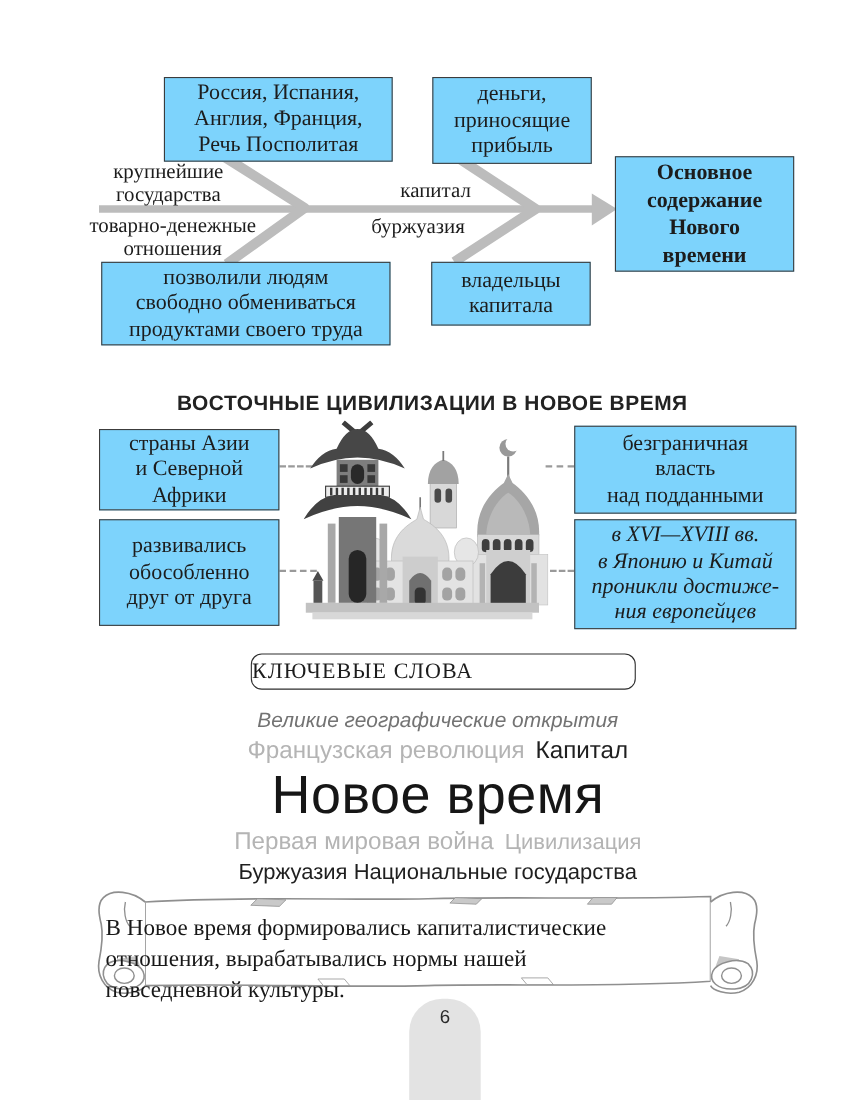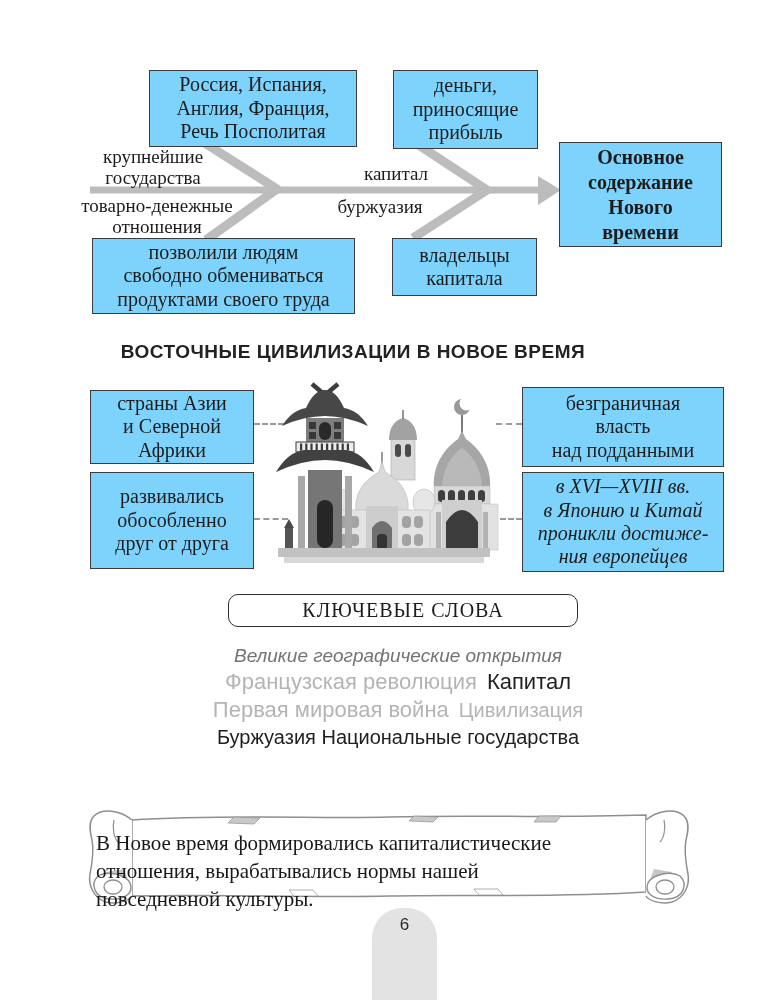--- a/index.html
+++ b/index.html
@@ -15,31 +15,31 @@
     display:flex;align-items:center;justify-content:center;text-align:center;
     white-space:pre-line;font-size:20px;line-height:1.17;
   }
   .fbox.bold{font-weight:bold;line-height:1.25;}
   .flabel{
     position:absolute;z-index:2;text-align:center;white-space:pre-line;
     font-size:19px;line-height:1.08;
   }
   
   .east-heading{
-    position:absolute;left:0;top:341px;width:706px;text-align:center;
+    position:absolute;left:0;top:357px;width:706px;text-align:center;
     font-family:"Liberation Sans", sans-serif;font-weight:bold;
-    font-size:19px;letter-spacing:0.5px;color:#222;
+    font-size:19px;letter-spacing:0.5px;color:#222;padding-left:40px;
   }
   .buildings-svg{left:276px;top:382px;width:226px;height:182px;z-index:1;}
   .connector{position:absolute;height:0;border-top:2px dashed #9a9a9a;z-index:1;}
   
   .kw-box{
     position:absolute;left:228px;top:594px;width:348px;height:31px;
     border:1.5px solid #2e2e2e;border-radius:10px;background:#fff;
-    display:flex;align-items:center;justify-content:center;
+    display:flex;align-items:center;justify-content:flex-start;
     font-size:20px;letter-spacing:1px;
   }
   .cloud{
     position:absolute;left:173px;top:644px;width:450px;text-align:center;
     font-family:"Liberation Sans", sans-serif;
   }
   .cl-1{font-size:19px;line-height:24px;color:#737373;font-style:italic;}
   .cl-2{font-size:22px;line-height:28px;color:#1f1f1f;}
   .cl-3{font-size:49px;line-height:55px;color:#161616;letter-spacing:0.5px;}
   .cl-4{font-size:22px;line-height:27px;}
@@ -191,20 +191,21 @@
 
 <div class="kw-box">
   <span>КЛЮЧЕВЫЕ СЛОВА</span>
 </div>
 
 <div class="cloud">
   <div class="cl-1">Великие географические открытия</div>
   <div class="cl-2">
     <span class="gray">Французская революция</span><span class="gap"></span><span>Капитал</span>
   </div>
+  <div class="cl-3">Новое время</div>
   <div class="cl-4">
     <span class="gray">Первая мировая война</span><span class="gap"></span><span class="gray cl-4b">Цивилизация</span>
   </div>
   <div class="cl-5">Буржуазия Национальные государства</div>
 </div>
 
 <svg class="layer scroll-svg" viewBox="0 0 610 102">
 
   <path d="M48,14 C140,8 240,13 305,11 C380,9 470,12 562,9 L562,86 C470,92 380,88 305,90 C230,92 140,88 48,90 Z" fill="#ffffff" stroke="#8f8f8f" stroke-width="1.5"></path>
   <path d="M150,11 l26,1 -6,6 -26,-1 z" fill="#c9c9c9" stroke="#8f8f8f" stroke-width="0.7"></path>

